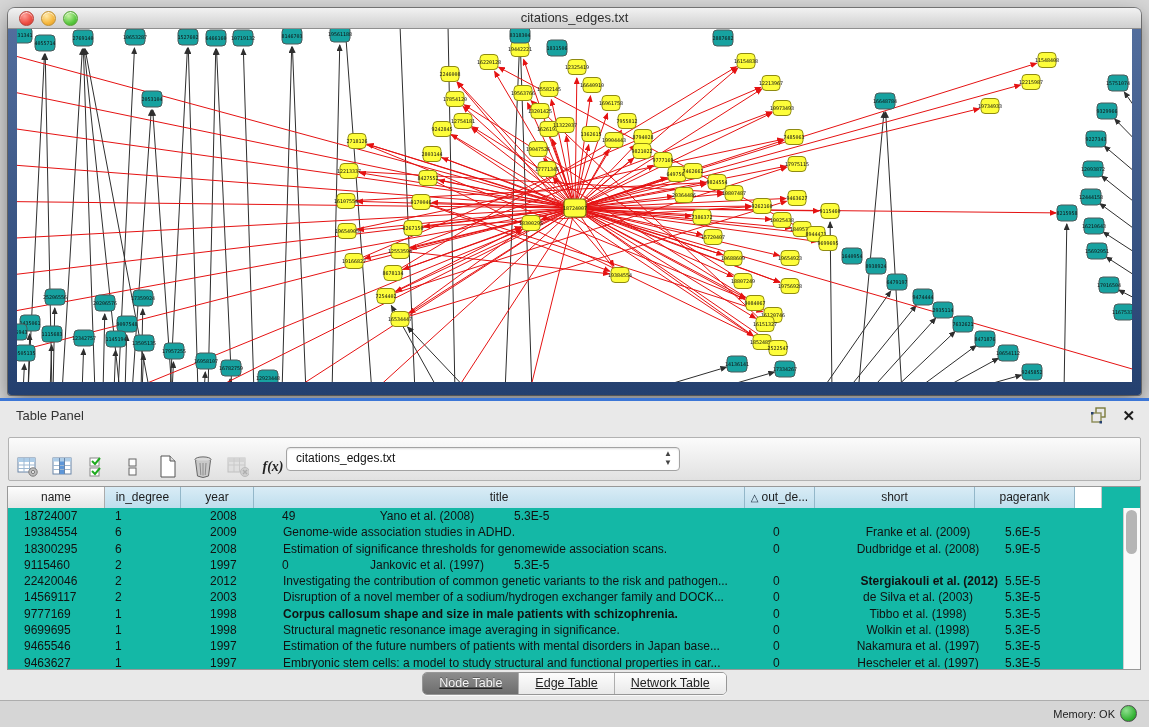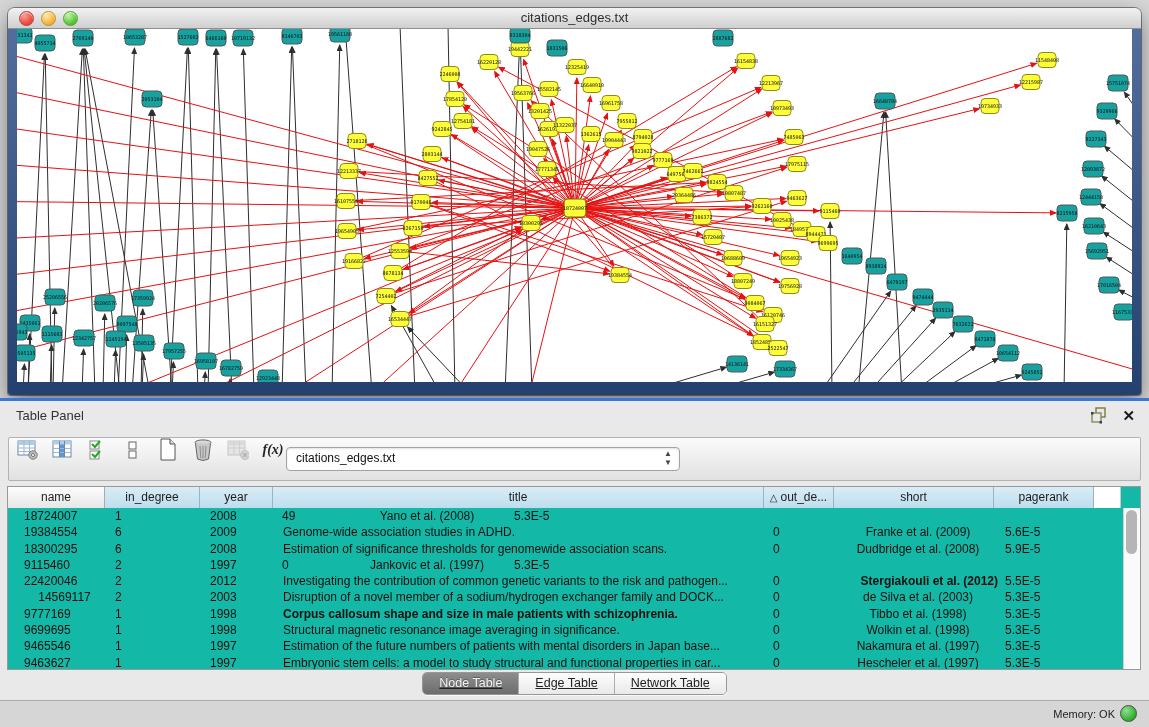--- a/index.html
+++ b/index.html
@@ -28,21 +28,21 @@
   .nlabel{font-family:"DejaVu Sans Mono",monospace;font-size:5px;fill:#111;text-anchor:middle;}
 
   
   .blueline{position:absolute;left:0;top:398px;width:1149px;height:3px;background:#3c76d6;}
   .panel{position:absolute;left:0;top:401px;width:1149px;height:299px;background:#e9e9e9;}
   .panel-title{position:absolute;left:16px;top:7px;font-size:13px;color:#333;}
   .panel-hicons{position:absolute;right:14px;top:6px;display:flex;align-items:center;gap:14px;}
   .xicon{font-size:15px;font-weight:bold;color:#1c1c1c;line-height:16px;}
   .toolbar{position:absolute;left:8px;top:36px;width:1131px;height:42px;border:1px solid #b2b2b2;border-radius:2px;
     background:linear-gradient(#fbfbfb,#e1e1e1);}
-  .toolbar .icons{position:absolute;left:8px;top:0;display:flex;gap:13px;align-items:center;}
+  .toolbar .icons{position:absolute;left:8px;top:17px;display:flex;gap:13px;align-items:center;}
   .ticon{width:22px;height:24px;display:flex;align-items:center;justify-content:center;}
   .fx{font-family:"Liberation Serif",serif;font-style:italic;font-weight:bold;font-size:14px;color:#222;}
   .dropdown{position:absolute;left:277px;top:9px;width:392px;height:22px;background:#fff;border:1px solid #a3a3a3;
     border-radius:4px;box-shadow:inset 0 1px 2px rgba(0,0,0,.12);}
   .dropdown .val{position:absolute;left:9px;top:3px;font-size:12px;color:#111;}
   .dropdown .stepper{position:absolute;right:7px;top:1px;display:flex;flex-direction:column;line-height:9px;
     font-size:8px;color:#444;}
 
   .dtable{position:absolute;left:7px;top:85px;width:1134px;height:184px;border:1px solid #989898;background:#14b8a6;
     box-sizing:border-box;}
@@ -594,21 +594,21 @@
         <span class="stepper">
             <span>▲</span>
             <span>▼</span>
           </span>
       </div>
     </div>
 
     <div class="dtable">
       <div class="thead" id="thead">
           <div class="th gray" style="width: 97px;">name</div>
-          <div class="th" style="width: 95px;">in_degree</div>
+          <div class="th" style="width: 76px;">in_degree</div>
           <div class="th" style="width: 73px;">year</div>
           <div class="th" style="width: 491px;">title</div>
           <div class="th" style="width: 70px;"><span class="sortglyph">△</span>out_de...</div>
           <div class="th" style="width: 160px;">short</div>
           <div class="th" style="width: 100px;">pagerank</div>
           <div class="th filler" style="width: 27px;"></div>
         </div>
       <div class="tbody" id="tbody">
           <div class="tr">
             <div class="td" style="width: 97px; padding-left: 16px;">18724007</div>
@@ -647,21 +647,21 @@
           <div class="tr">
             <div class="td" style="width: 97px; padding-left: 16px;">22420046</div>
             <div class="td" style="width: 99px; padding-left: 10px;">2</div>
             <div class="td" style="width: 73px; padding-left: 6px;">2012</div>
             <div class="td" style="width: 491px; padding-left: 6px;">Investigating the contribution of common genetic variants to the risk and pathogen...</div>
             <div class="td" style="width: 70px; padding-left: 5px;">0</div>
             <div class="td" style="width: 160px; padding-left: 0px; text-align: right; font-weight: bold;">Stergiakouli et al. (2012)</div>
             <div class="td" style="width: 100px; padding-left: 7px;">5.5E-5</div>
           </div>
           <div class="tr">
-            <div class="td" style="width: 97px; padding-left: 16px; text-align: center;">14569117</div>
+            <div class="td" style="width: 97px; padding-left: 16px;">14569117</div>
             <div class="td" style="width: 99px; padding-left: 10px;">2</div>
             <div class="td" style="width: 73px; padding-left: 6px;">2003</div>
             <div class="td" style="width: 491px; padding-left: 6px;">Disruption of a novel member of a sodium/hydrogen exchanger family and DOCK...</div>
             <div class="td" style="width: 70px; padding-left: 5px;">0</div>
             <div class="td" style="width: 160px; padding-left: 0px; text-align: center;">de Silva et al. (2003)</div>
             <div class="td" style="width: 100px; padding-left: 7px;">5.3E-5</div>
           </div>
           <div class="tr">
             <div class="td" style="width: 97px; padding-left: 16px;">9777169</div>
             <div class="td" style="width: 99px; padding-left: 10px;">1</div>

